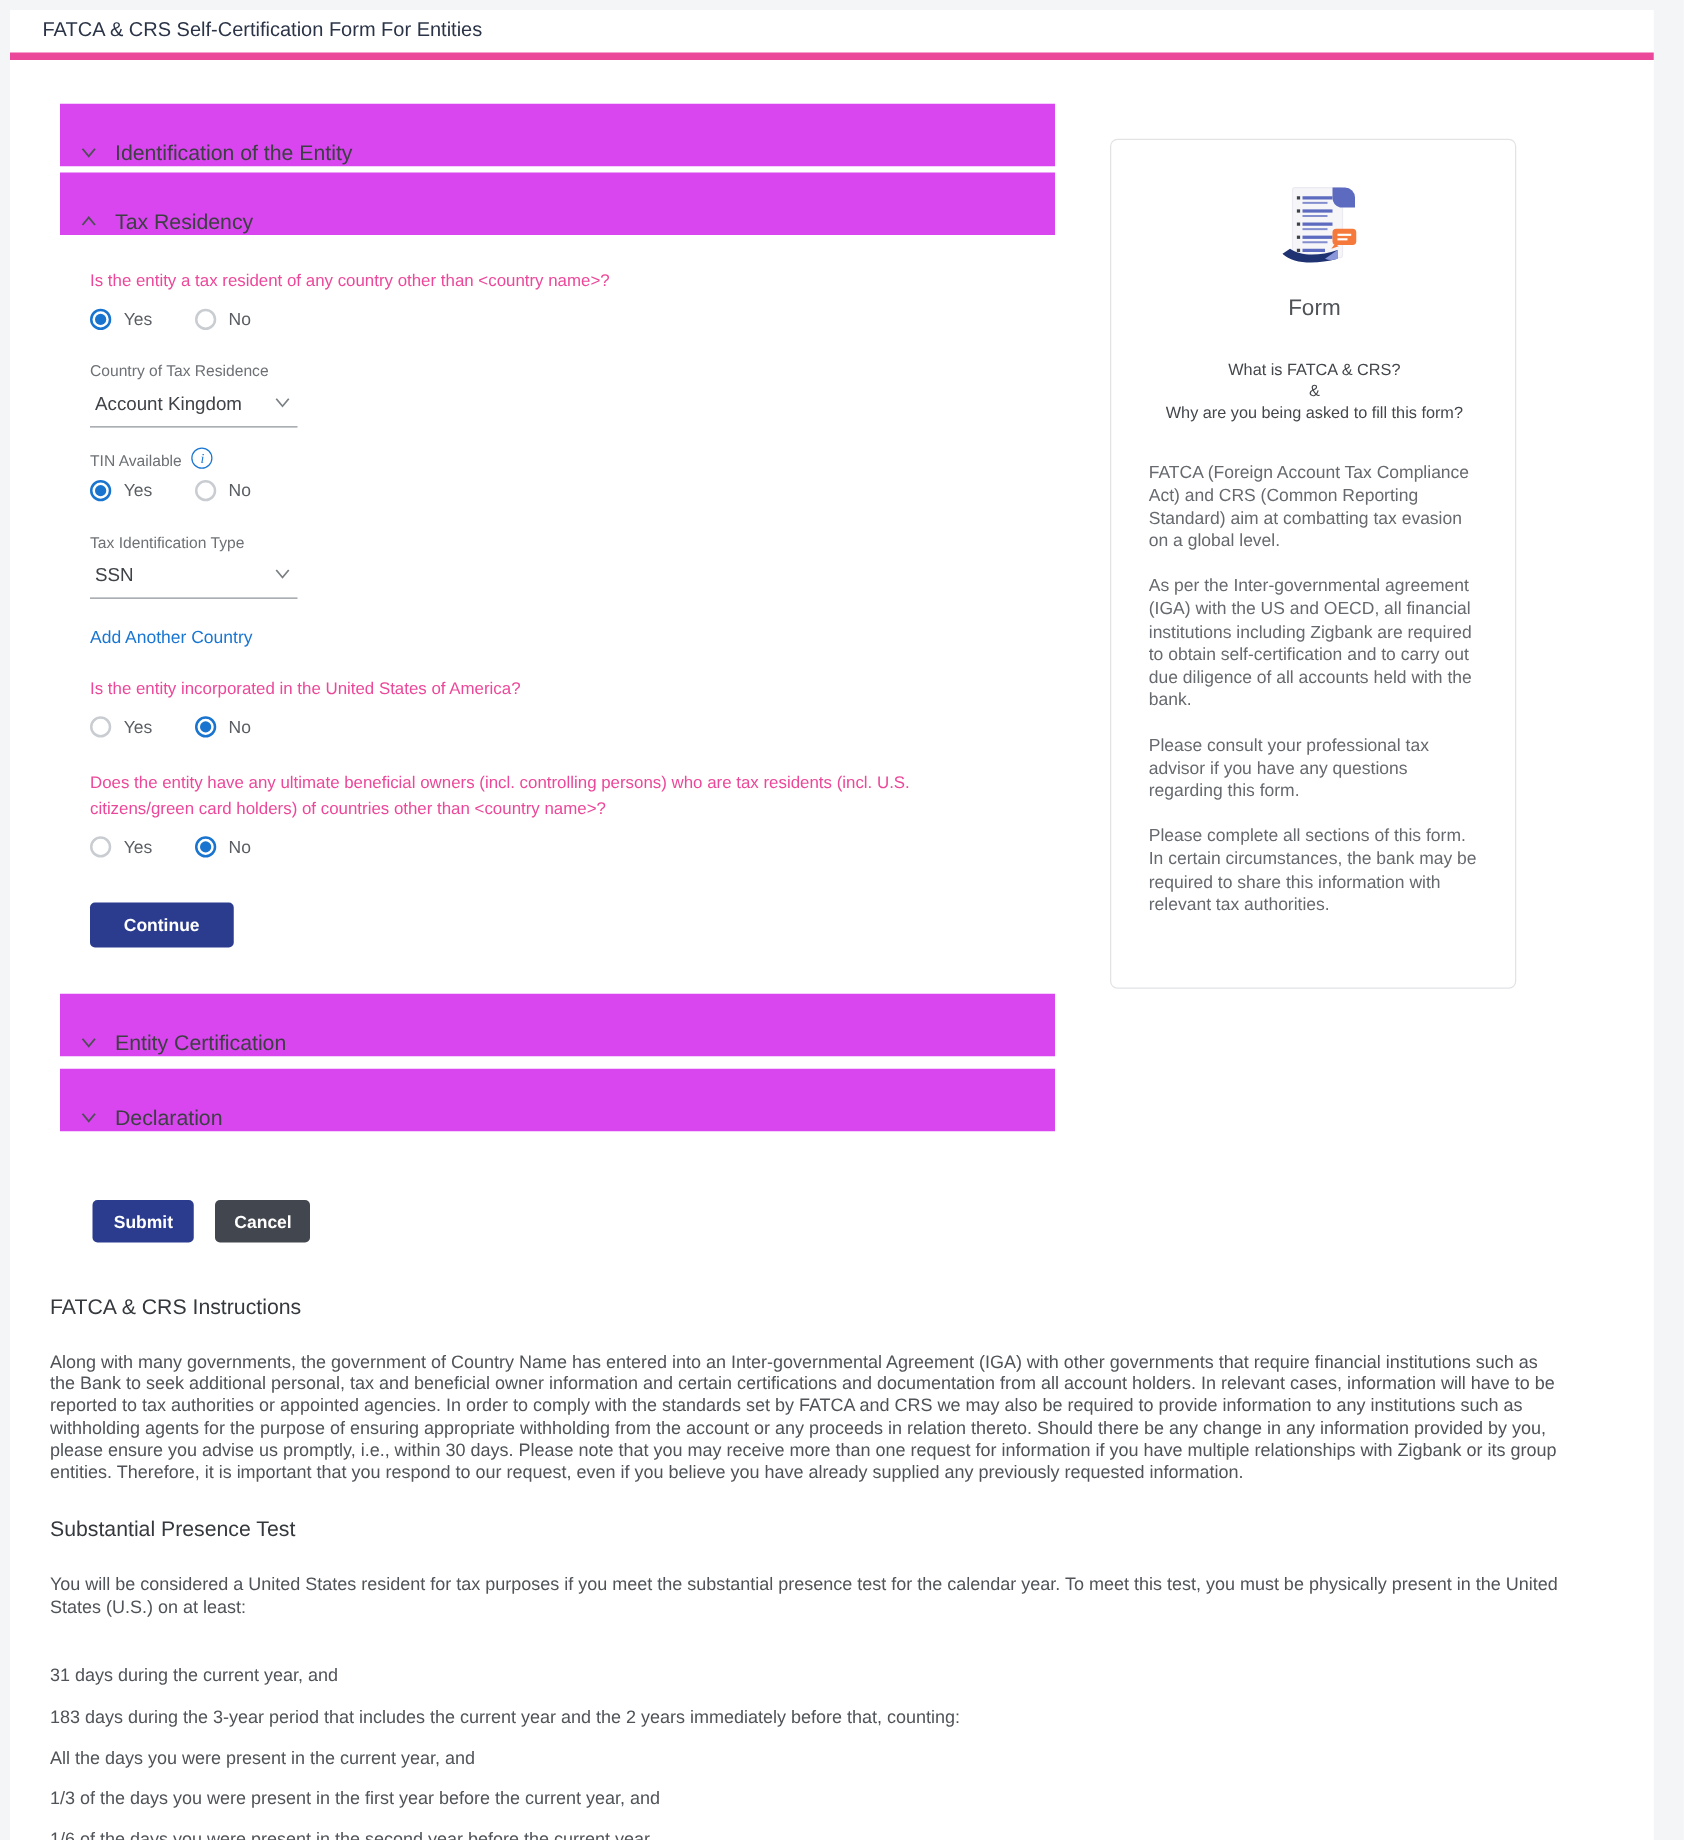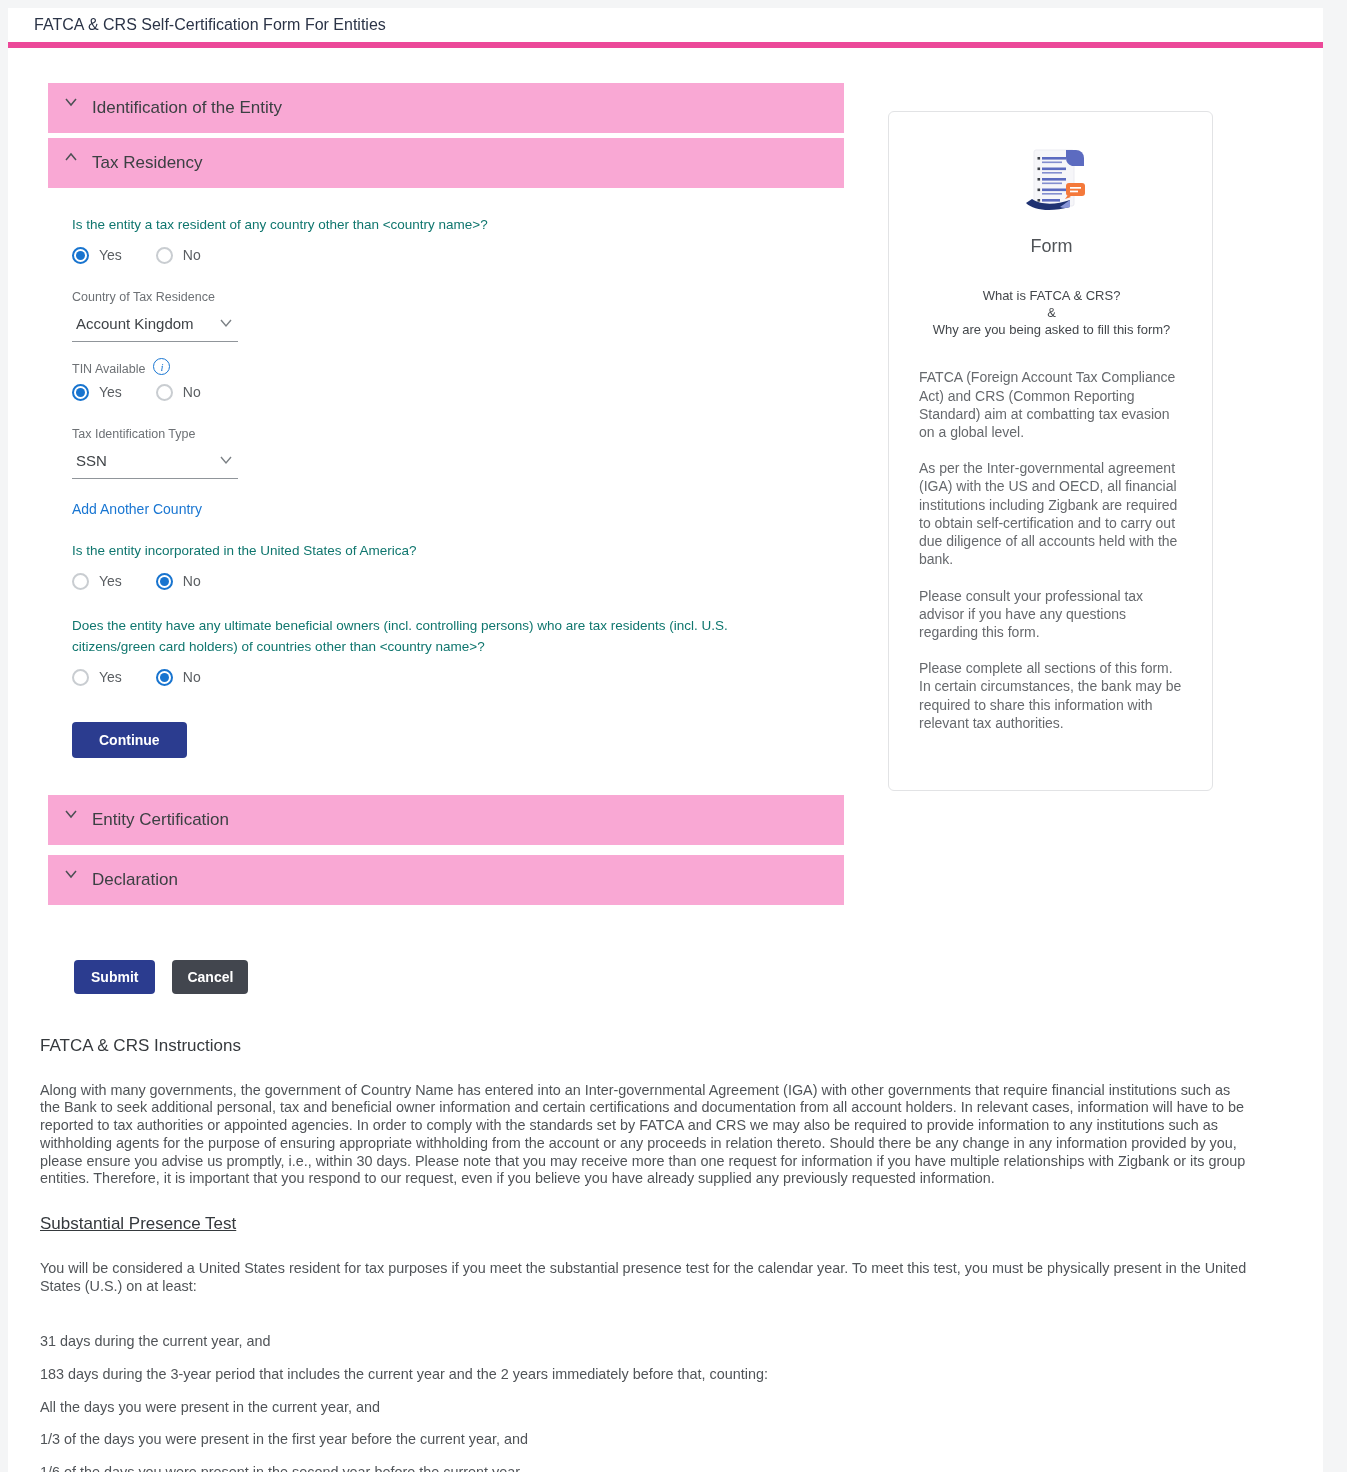--- a/index.html
+++ b/index.html
@@ -30,36 +30,36 @@
   }
   .content-row {
     display: flex;
     padding: 35px 0 0 40px;
   }
   .main-col { width: 796px; flex: 0 0 796px; }
   .note-col { margin-left: 44px; width: 325px; flex: 0 0 325px; }
 
   
   .acc-header {
-    background: #f9a8d4;
+    background: #d946ef;
     height: 50px;
     margin-bottom: 5px;
     display: flex;
-    align-items: center;
+    align-items: flex-end;
     padding-left: 12px;
     cursor: pointer;
   }
   .acc-chevron { margin-right: 10px; margin-top: -12px; display: inline-flex; }
   .acc-title { font-size: 17px; color: #3c4043; }
 
   
   .tax-form { padding: 22px 26px 0 24px; }
   .question {
     font-size: 13.5px;
-    color: #0f766e;
+    color: #ec4899;
     max-width: 742px;
     line-height: 1.55;
     margin-bottom: 11px;
   }
   .radio-row { display: flex; align-items: center; margin-bottom: 26px; }
   .radio {
     width: 17px; height: 17px;
     border: 2px solid #c9cdd1;
     border-radius: 50%;
     background: #fff;
@@ -130,21 +130,21 @@
   
   .instructions { padding: 42px 36px 0 32px; }
   .section-heading { font-size: 17px; color: #35393d; margin-bottom: 26px; }
   .body-text {
     font-size: 14.4px;
     color: #505458;
     line-height: 17.7px;
     max-width: 1212px;
     margin-bottom: 26px;
   }
-  .spt-heading { margin-top: 10px; text-decoration: underline; }
+  .spt-heading { margin-top: 10px; }
   .spt-intro { margin-bottom: 38px; }
   .spt-item { margin-bottom: 15px; max-width: 1212px; }
 
   
   .note-card {
     margin-top: 28px;
     border: 1px solid #e2e3e5;
     border-radius: 6px;
     background: #fff;
     padding: 34px 28px 40px 30px;

